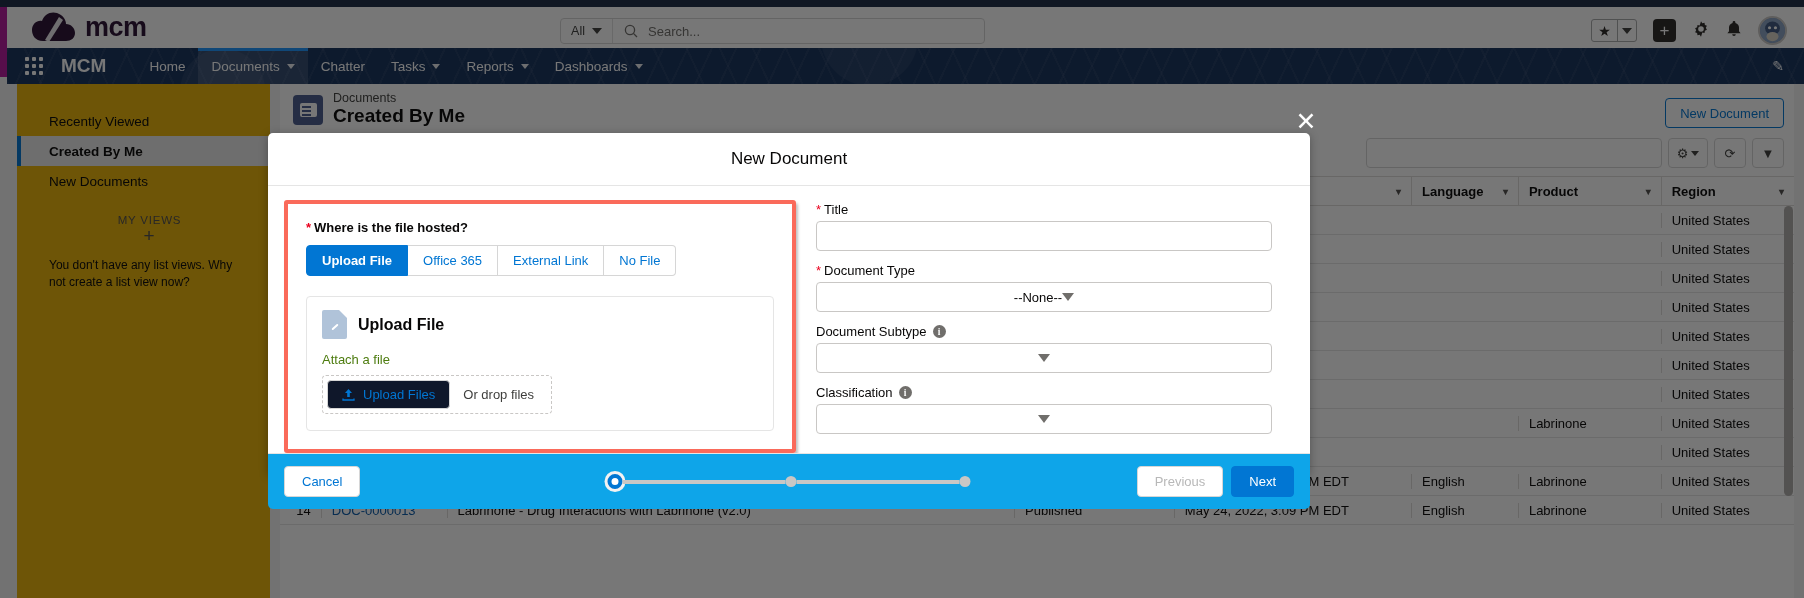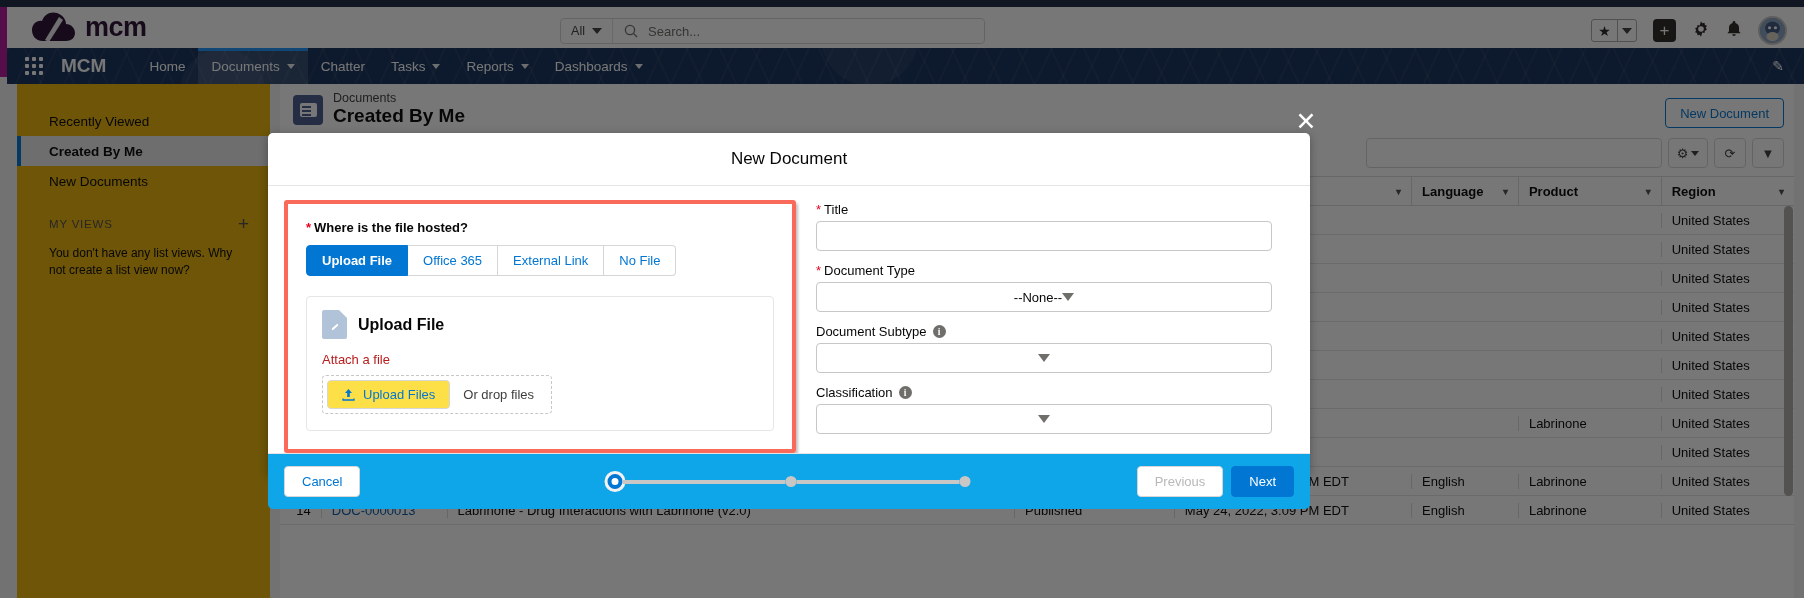--- a/index.html
+++ b/index.html
@@ -107,21 +107,21 @@
 
   .list-sidebar {
     position: absolute; left: 10px; top: 0; width: 253px; bottom: 0;
     background: #eab308;
   }
   .lv-item { height: 30px; display: flex; align-items: center; padding-left: 32px;
              font-size: 13.5px; color: #080707; }
   .lv-item.sel { background: #ecebea; font-weight: 700; box-shadow: inset 4px 0 0 #0176d3; }
   .lv-section {
     margin-top: 18px; padding: 0 20px 0 32px; display: flex; align-items: center;
-    justify-content: space-between; font-size: 11.5px; letter-spacing: .8px; color: #514f4d;
+    justify-content: space-between; font-size: 11.5px; letter-spacing: .8px; color: #514f4d; flex-direction: column;
   }
   .lv-plus { font-size: 19px; color: #514f4d; line-height: 1; }
   .lv-empty { padding: 12px 34px 0 32px; font-size: 12px; color: #080707; line-height: 1.45; }
 
   .list-main { position: absolute; left: 273px; top: 0; right: 10px; bottom: 0; background: #fff; }
   .lm-header { position: relative; height: 56px; }
   .lm-icon {
     position: absolute; left: 13px; top: 11px; width: 30px; height: 30px;
     background: #4b5c8e; border-radius: 4px;
     display: flex; align-items: center; justify-content: center;
@@ -225,28 +225,28 @@
   .uc-file-icon::before {
     content: ""; position: absolute; right: 0; top: 0;
     border-width: 0 8px 8px 0; border-style: solid;
     border-color: transparent #fff transparent transparent;
   }
   .uc-file-icon::after {
     content: ""; position: absolute; left: 9px; top: 16px; width: 8px; height: 2px;
     background: #fff; transform: rotate(-42deg); border-radius: 1px;
   }
   .uc-title { font-size: 16px; font-weight: 700; color: #080707; }
-  .uc-sub { margin-top: 13px; font-size: 13px; color: #b91c1c; }
+  .uc-sub { margin-top: 13px; font-size: 13px; color: #4d7c0f; }
   .dropzone {
     margin-top: 8px; display: inline-flex; align-items: stretch;
     border: 1px dashed #c9c7c5; border-radius: 4px; padding: 4px;
   }
   .dz-btn {
     height: 29px; padding: 0 14px; border: 1px solid #d6d6d6; border-radius: 4px;
-    background: #fde047; color: #0176d3; font-size: 13px;
+    background: #0f172a; color: #0176d3; font-size: 13px;
     display: flex; align-items: center; gap: 8px;
   }
   .dz-text { display: flex; align-items: center; padding: 0 13px; font-size: 13px; color: #3e3e3c; }
 
   .panel-right { flex: 1; padding-top: 2px; }
   .form-row { margin-bottom: 12px; }
   .form-row .fld-label { display: flex; align-items: center; gap: 6px; }
   .info-dot {
     width: 13px; height: 13px; border-radius: 50%; background: #706e6b; color: #fff;
     font-size: 9.5px; font-weight: 700; display: inline-flex;

